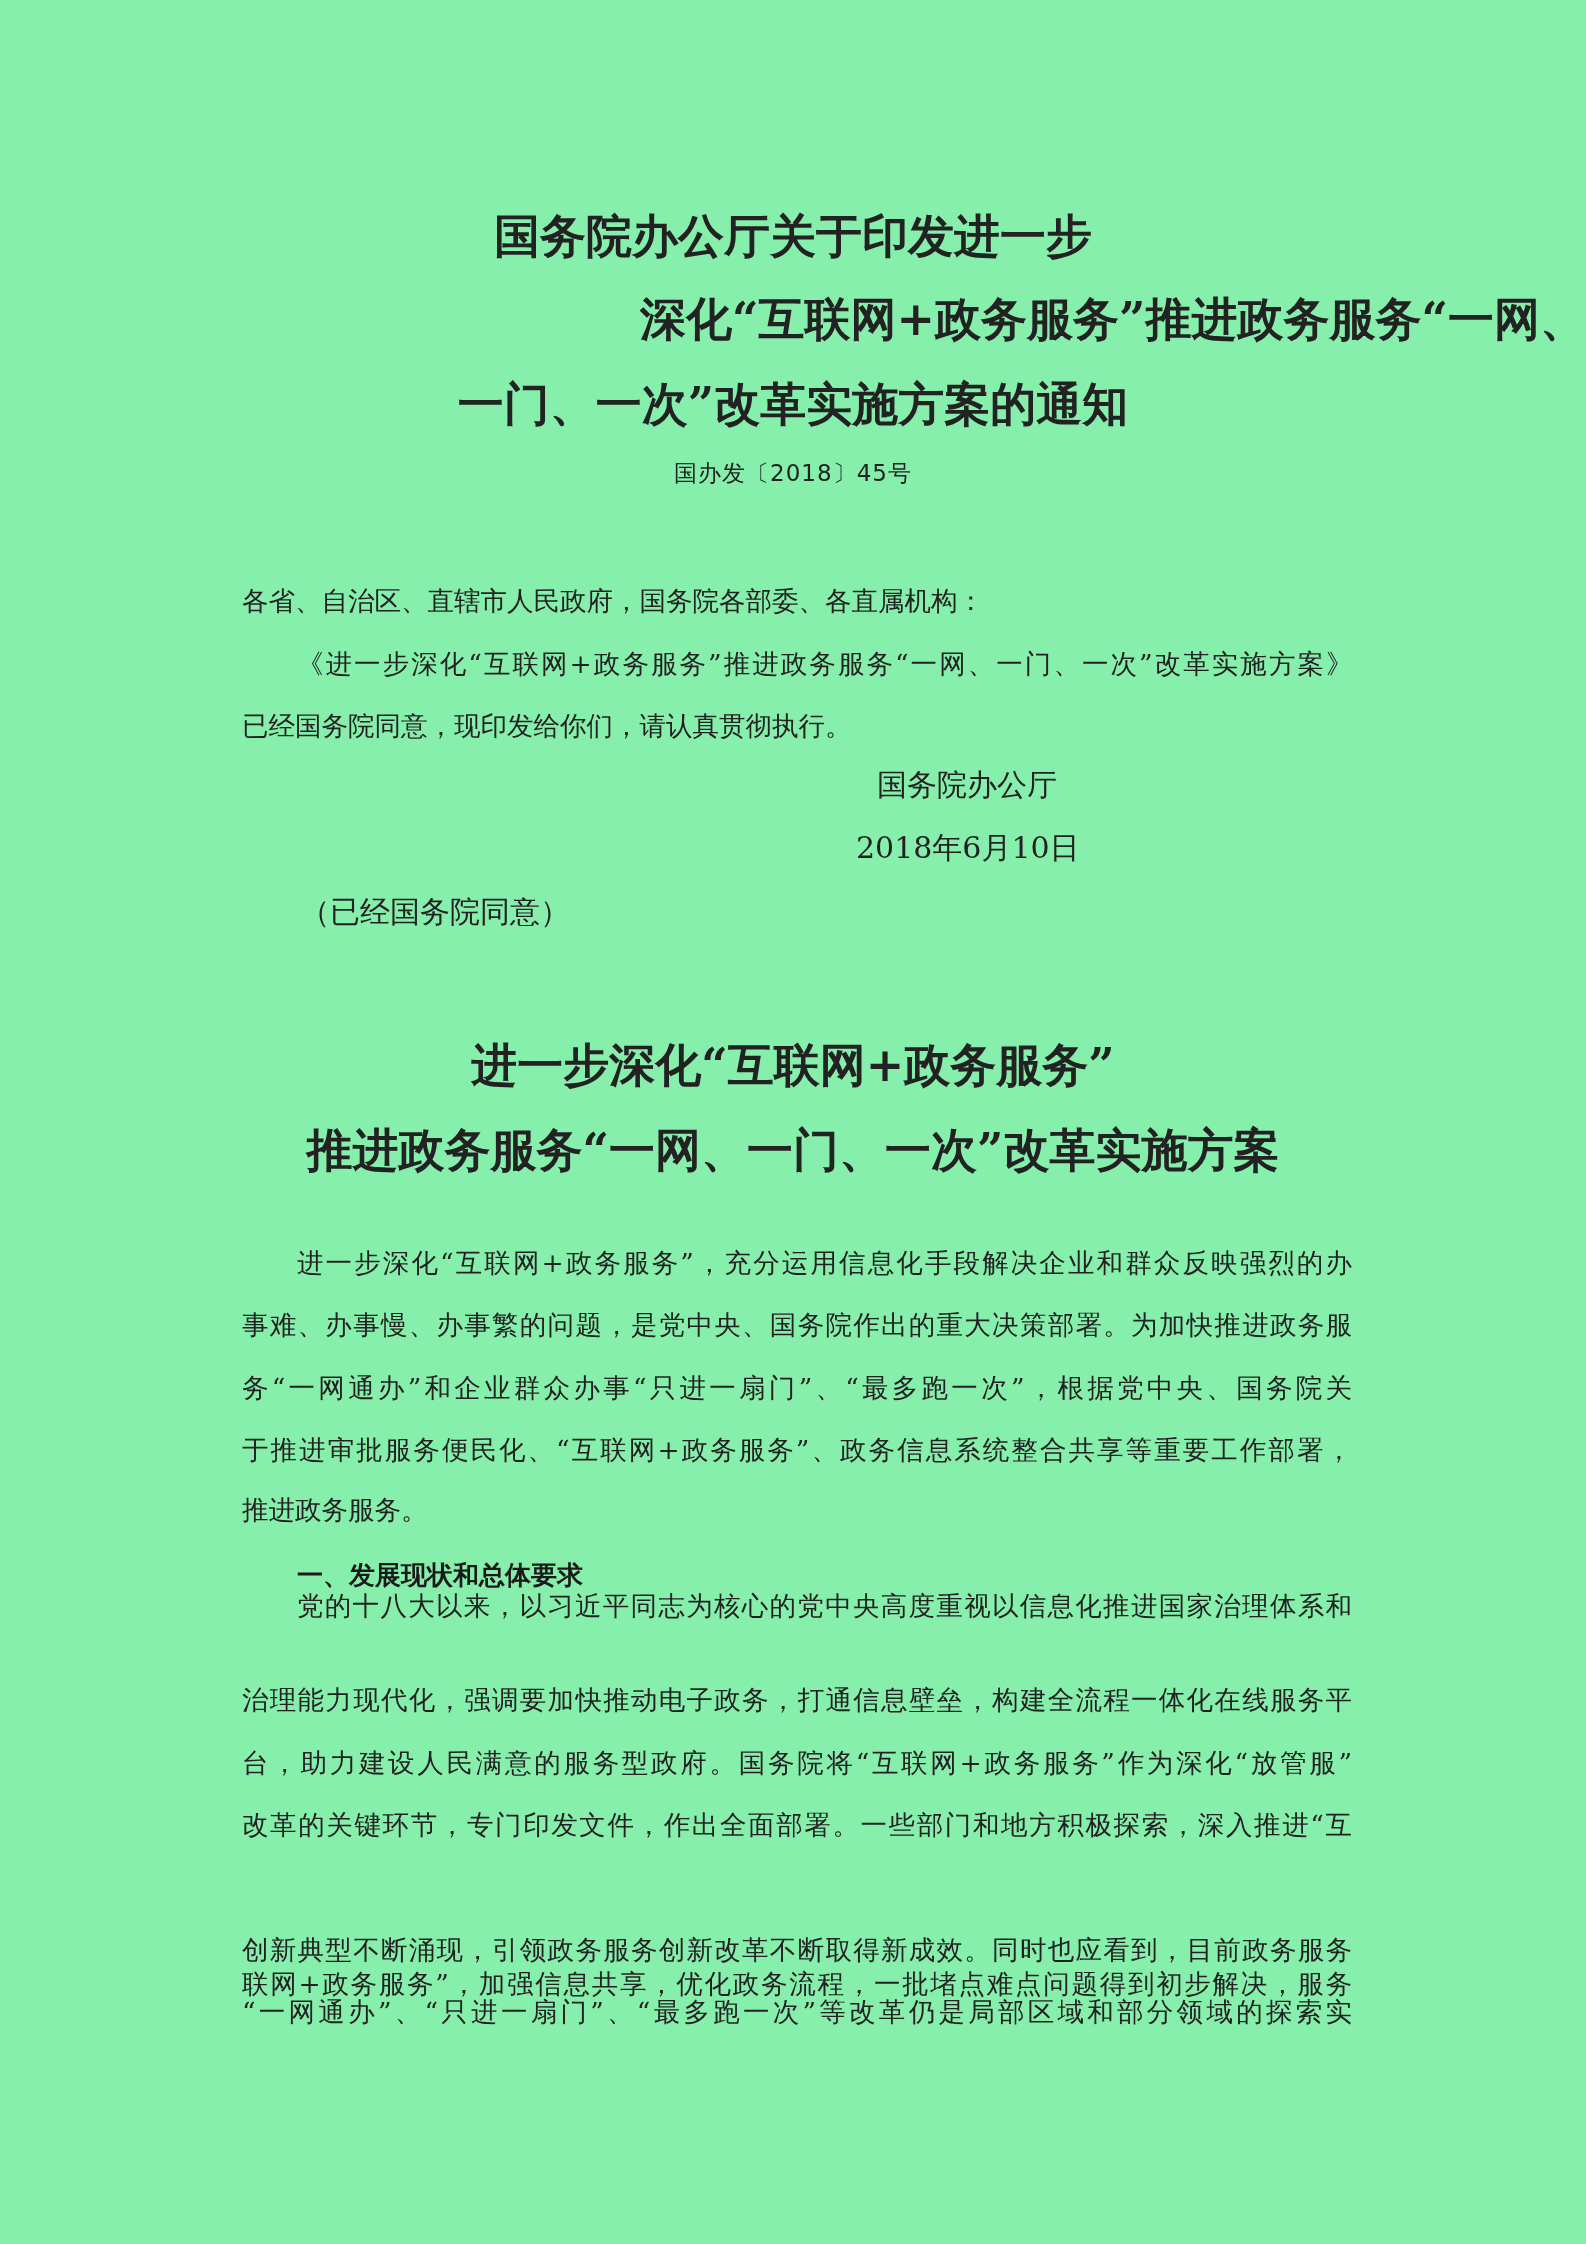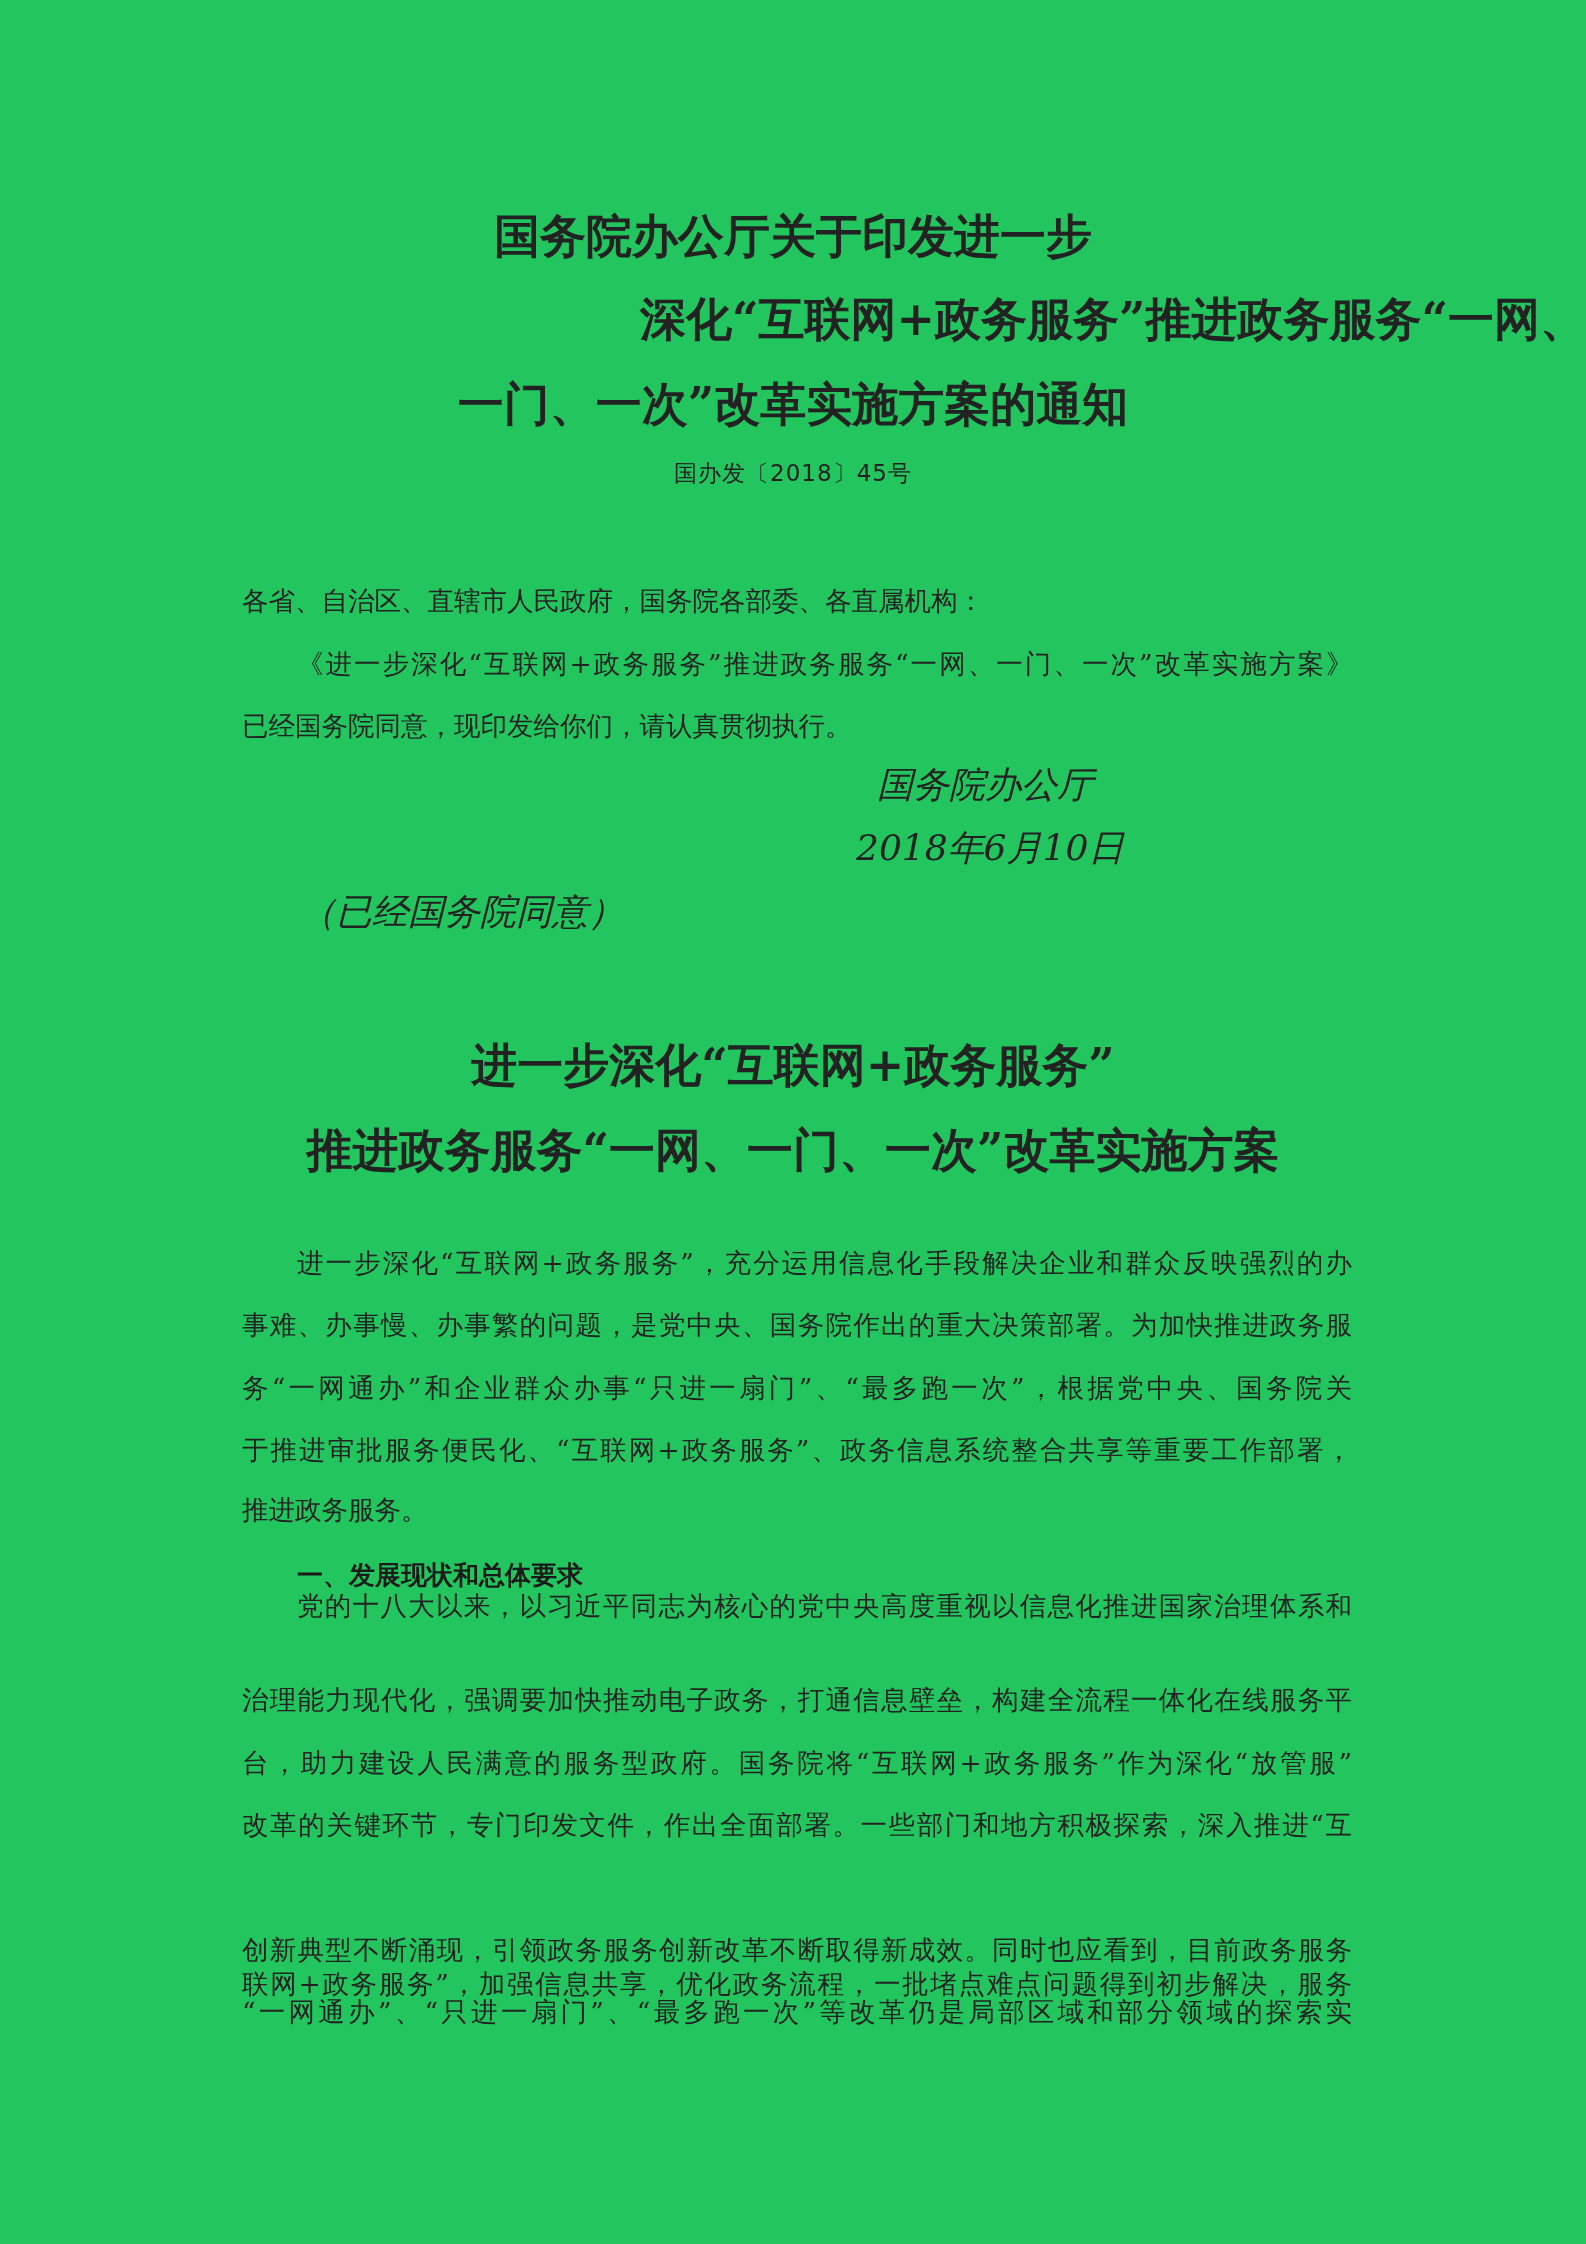--- a/index.html
+++ b/index.html
@@ -13,21 +13,21 @@
       position: relative;
       overflow: hidden;
       color: #1f1f1f;
       font-family: "DejaVu Serif", "Liberation Serif", serif;
     }
     .page {
       position: absolute;
       left: 0; top: 0;
       width: 1586px;
       height: 2244px;
-      background: #22c55e;
+      background: #86efac;
     }
     
     .title-block {
       position: absolute;
       left: 0;
       width: 1586px;
       text-align: center;
       font-family: "DejaVu Serif", "Liberation Serif", serif;
       font-weight: bold;
       font-size: 46px;
@@ -71,25 +71,24 @@
     }
     .line.last {
       text-align-last: left;
     }
     .line.indent {
       left: 297px;
       width: 1055px;
     }
     .signature {
       position: absolute;
-      font-size: 36px;
+      font-size: 30px;
       line-height: 40px;
       white-space: nowrap;
       color: #222222;
-      font-style: italic;
     }
     .section-heading {
       position: absolute;
       left: 297px;
       top: 1555px;
       font-family: "DejaVu Sans", "Liberation Sans", sans-serif;
       font-weight: bold;
       font-size: 26px;
       line-height: 40px;
       color: #1a1a1a;

